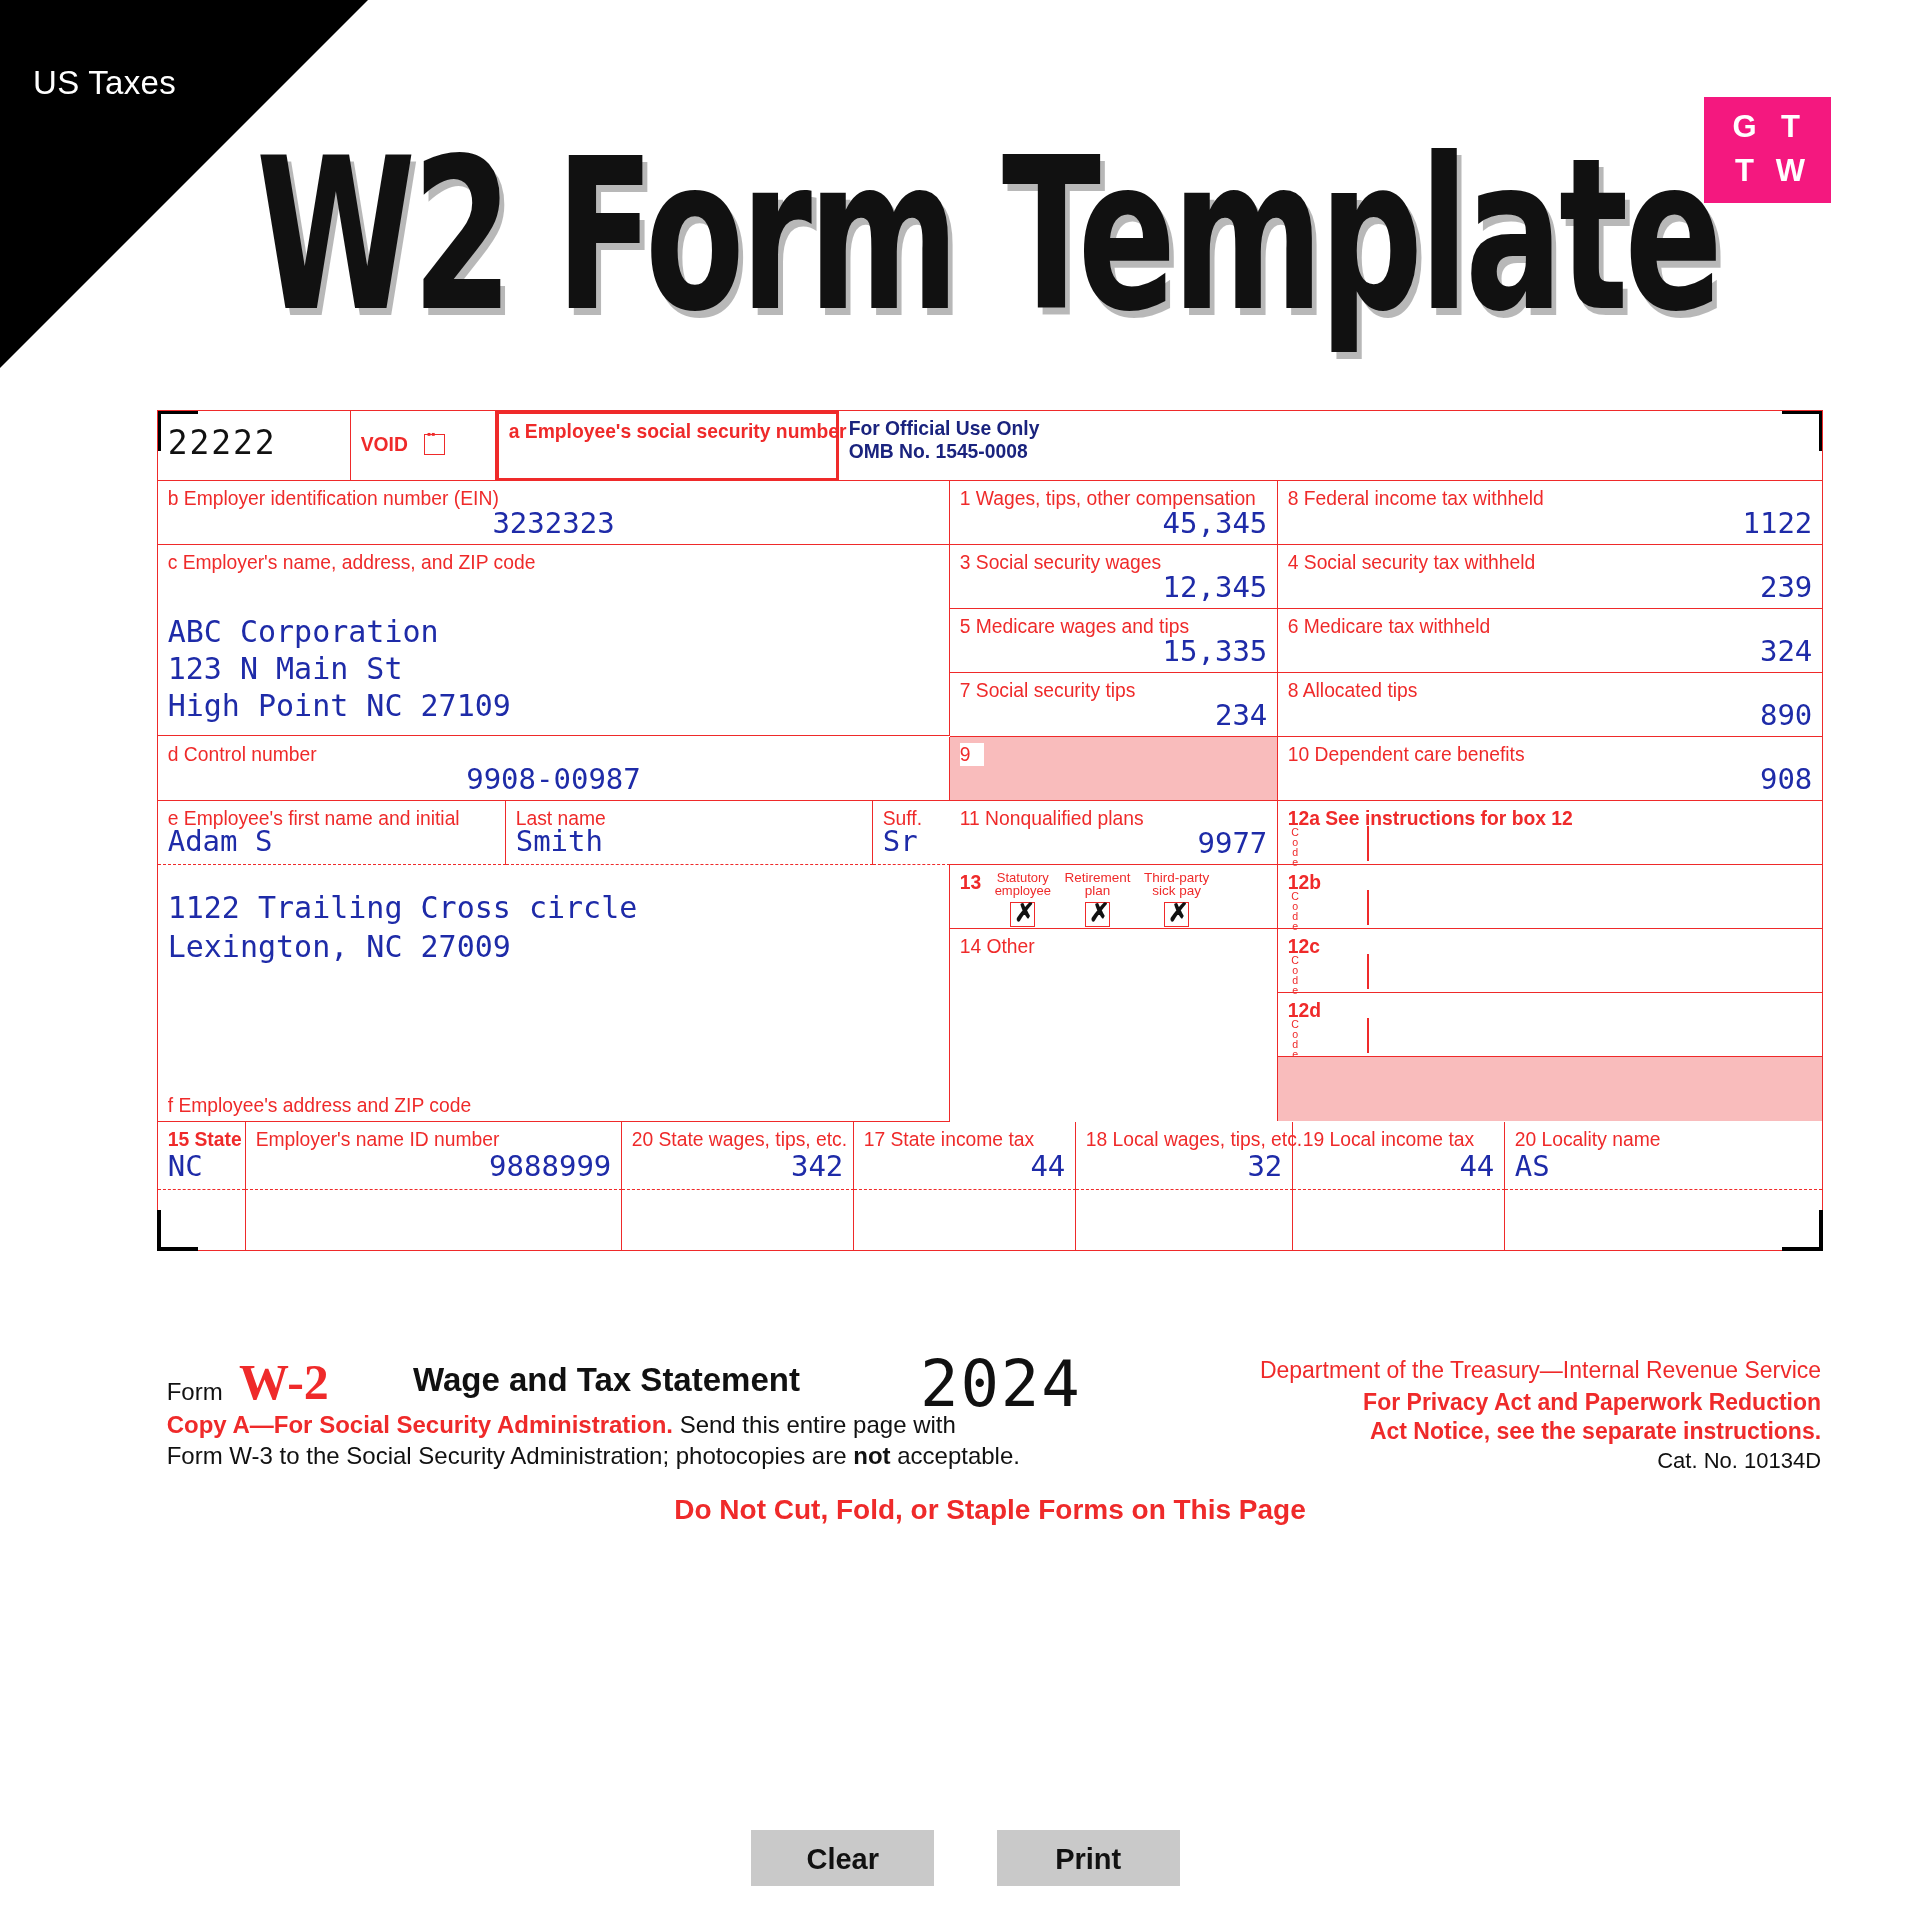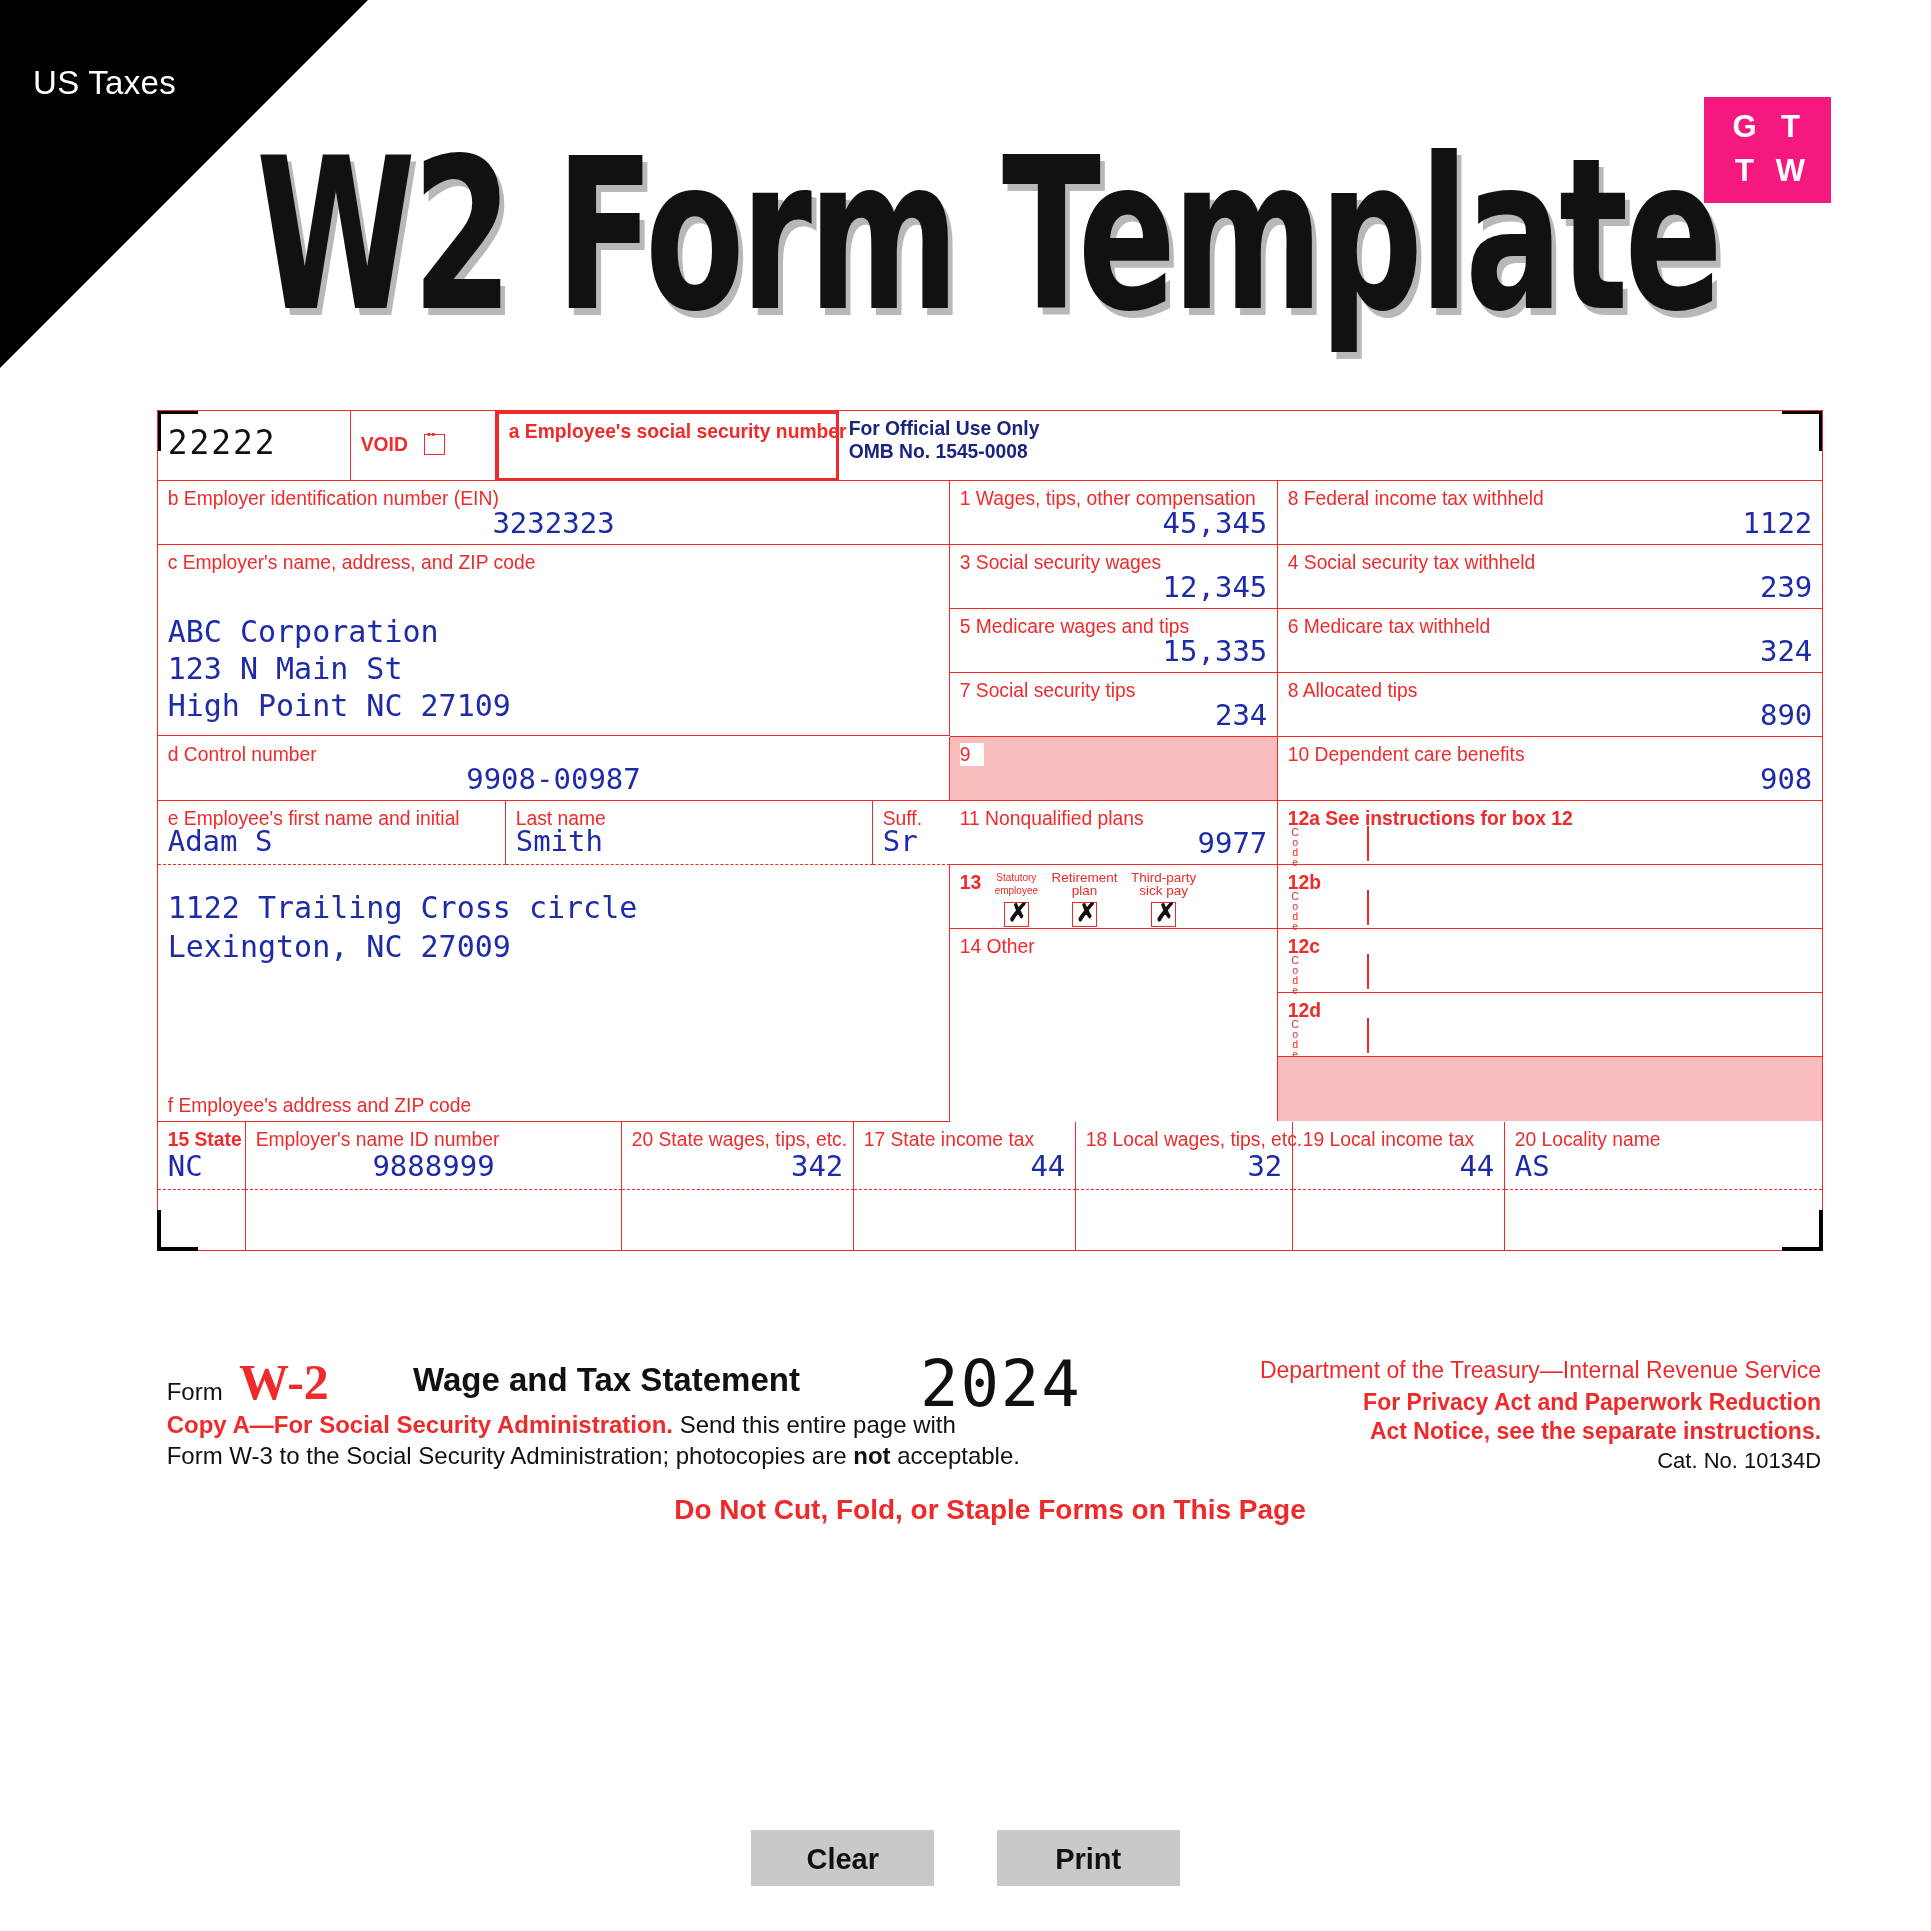--- a/index.html
+++ b/index.html
@@ -239,21 +239,21 @@
             <div style="position:absolute;left:89px;top:25px;width:1.9px;height:35px;background:#ef2a2a;"></div>
             <div class="val" style="position:absolute;left:106px;top:23px;"></div>
           </div>
         </div>
 
         <div class="row">
           <div class="cell" style="width:328px;height:64px;">
             <div style="display:flex;align-items:flex-start;gap:13.5px;">
               <div class="lbl"><b>13</b></div>
               <div style="text-align:center;">
-                <div style="font-size:10px;line-height:13.5px;white-space:pre;">Statutory
+                <div style="font-size:13px;line-height:13.5px;white-space:pre;">Statutory
 employee</div>
                 <div class="chk on" style="margin-top:3.9px;"></div>
               </div>
               <div style="text-align:center;">
                 <div style="font-size:13.5px;line-height:13.5px;white-space:pre;">Retirement
 plan</div>
                 <div class="chk on" style="margin-top:3.9px;"></div>
               </div>
               <div style="text-align:center;">
                 <div style="font-size:13.5px;line-height:13.5px;white-space:pre;">Third-party
@@ -300,21 +300,21 @@
       </div>
     </div>
 
     <div class="row">
       <div class="cell" style="width:87px;height:68px;border-bottom:1.9px dashed #ef2a2a;border-right:none;">
         <div class="lbl"><b>15   State</b></div>
         <div class="val" style="margin-top:-1.9px;">NC</div>
       </div>
       <div class="cell" style="width:377px;height:68px;border-bottom:1.9px dashed #ef2a2a;border-left:1.9px solid #ef2a2a;">
         <div class="lbl">Employer's name ID number</div>
-        <div class="val" style="text-align:center;margin-top:-1.9px;">9888999</div>
+        <div class="val" style="text-align:right;margin-top:-1.9px;">9888999</div>
       </div>
       <div class="cell" style="width:232px;height:68px;border-bottom:1.9px dashed #ef2a2a;">
         <div class="lbl">20   State wages, tips, etc.</div>
         <div class="val right" style="margin-top:-1.9px;">342</div>
       </div>
       <div class="cell" style="width:222px;height:68px;border-bottom:1.9px dashed #ef2a2a;">
         <div class="lbl">17   State income tax</div>
         <div class="val right" style="margin-top:-1.9px;">44</div>
       </div>
       <div class="cell" style="width:217px;height:68px;border-bottom:1.9px dashed #ef2a2a;">

